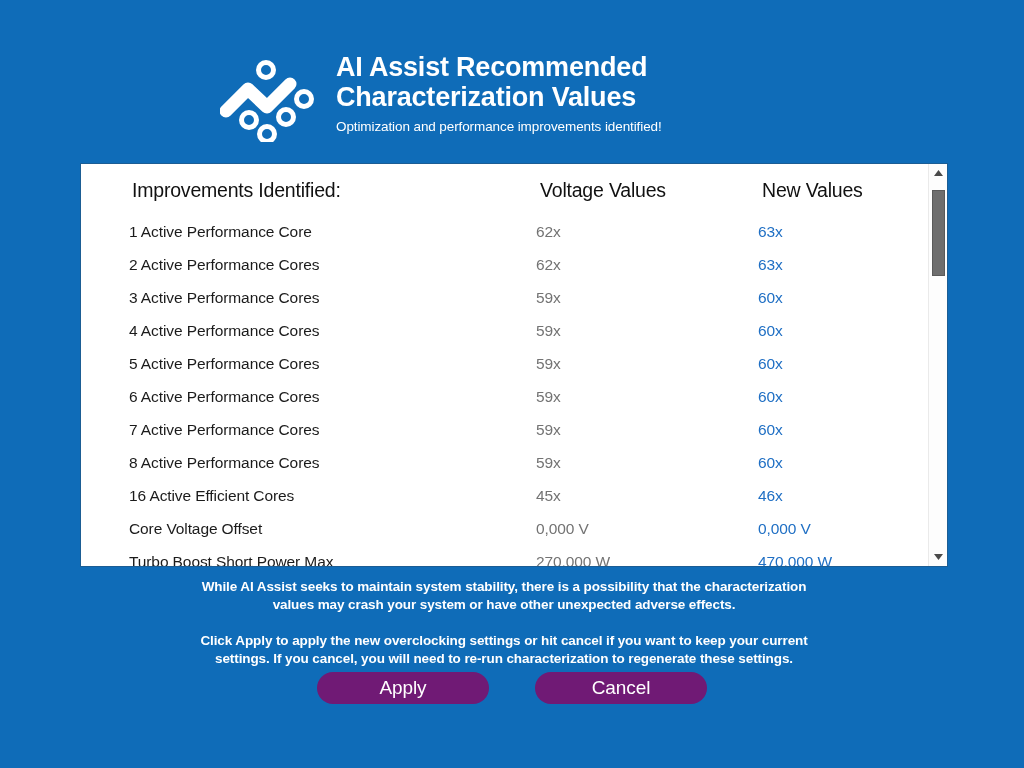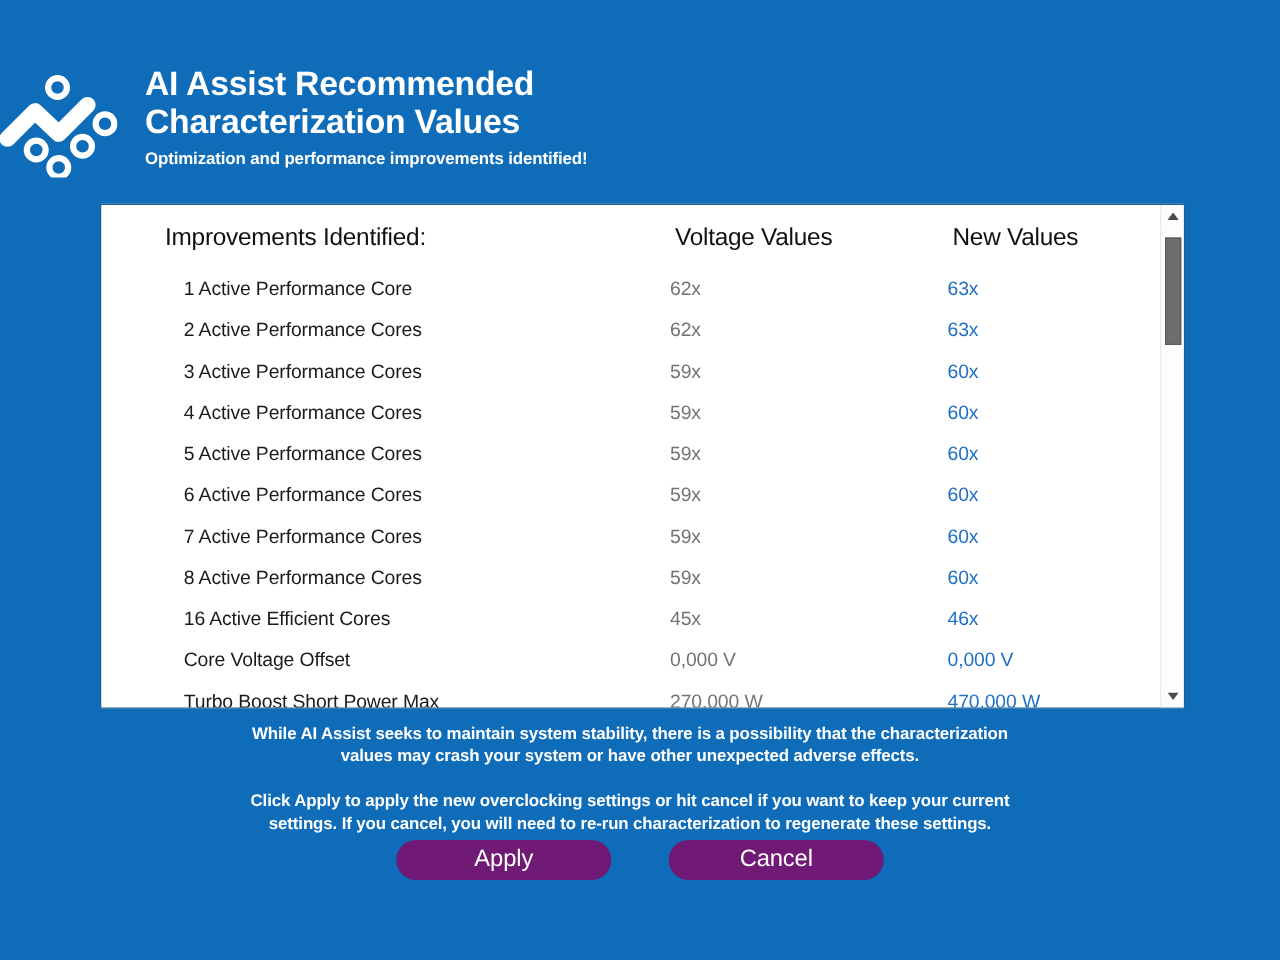--- a/index.html
+++ b/index.html
@@ -18,26 +18,27 @@
   #app {
     position: relative;
     width: 1024px;
     height: 768px;
     background: #0f6cb8;
   }
 
   
   .header {
     position: absolute;
-    left: 0;
+    left: 16px;
     top: 52px;
     width: 964px;
     height: 100px;
     display: flex;
     align-items: flex-start;
+    justify-content: center;
   }
   .header-inner {
     display: flex;
     align-items: flex-start;
     gap: 22px;
   }
   .logo {
     width: 94px;
     height: 84px;
     flex: 0 0 auto;
@@ -51,21 +52,21 @@
   .title {
     font-size: 27px;
     font-weight: bold;
     color: #ffffff;
     line-height: 1.12;
     letter-spacing: -0.2px;
   }
   .subtitle {
     margin-top: 7px;
     font-size: 13.5px;
-    font-weight: bold;
+    font-weight: normal;
     color: #ffffff;
     letter-spacing: -0.1px;
   }
 
   
   .panel {
     position: absolute;
     left: 80px;
     top: 163px;
     width: 868px;
@@ -102,21 +103,21 @@
   }
   .table th.h-name { padding-left: 51px; }
 
   .table td {
     font-size: 15.5px;
     color: #1b1b1b;
     padding: 7.5px 0;
     letter-spacing: -0.1px;
     white-space: nowrap;
   }
-  .table td.t-name { padding-left: 66px; color: #1b1b1b; }
+  .table td.t-name { padding-left: 48px; color: #1b1b1b; }
   .table td.t-cur  { color: #737373; }
   .table td.t-new  { color: #1f6fc4; font-weight: normal; }
 
   
   .scrollbar {
     position: absolute;
     right: 0;
     top: 0;
     width: 19px;
     height: 100%;

